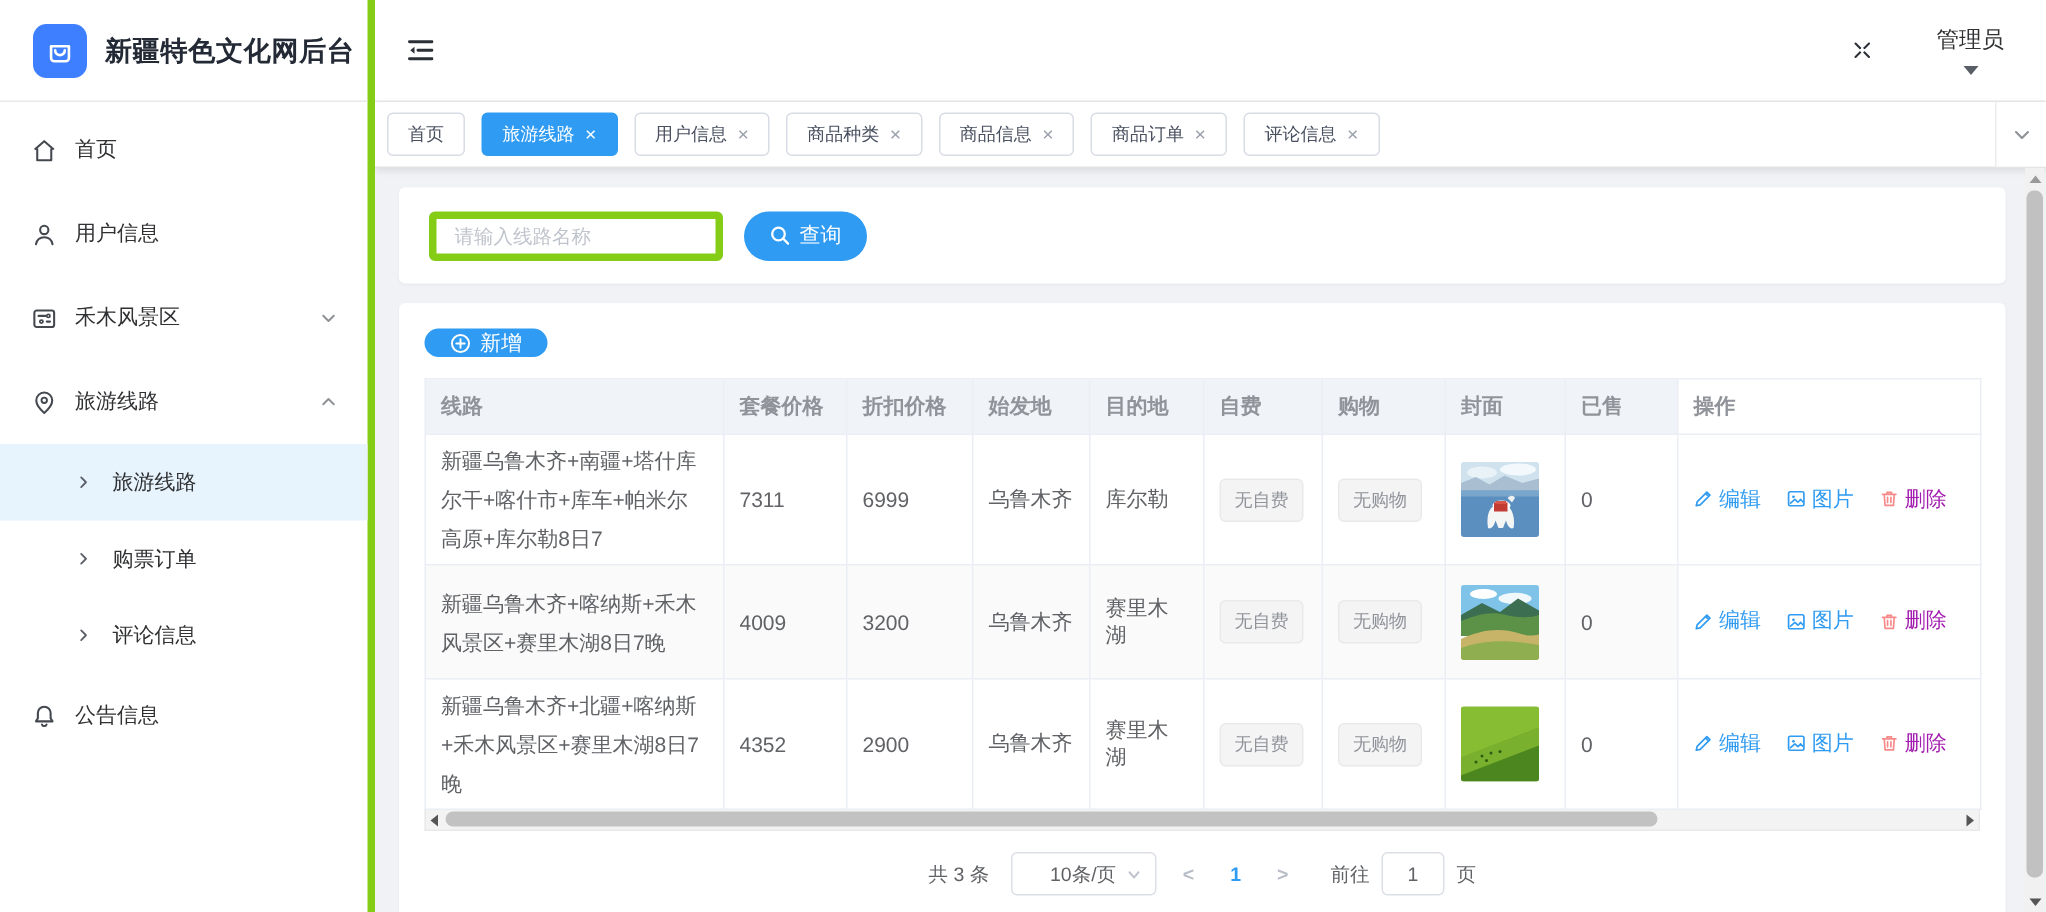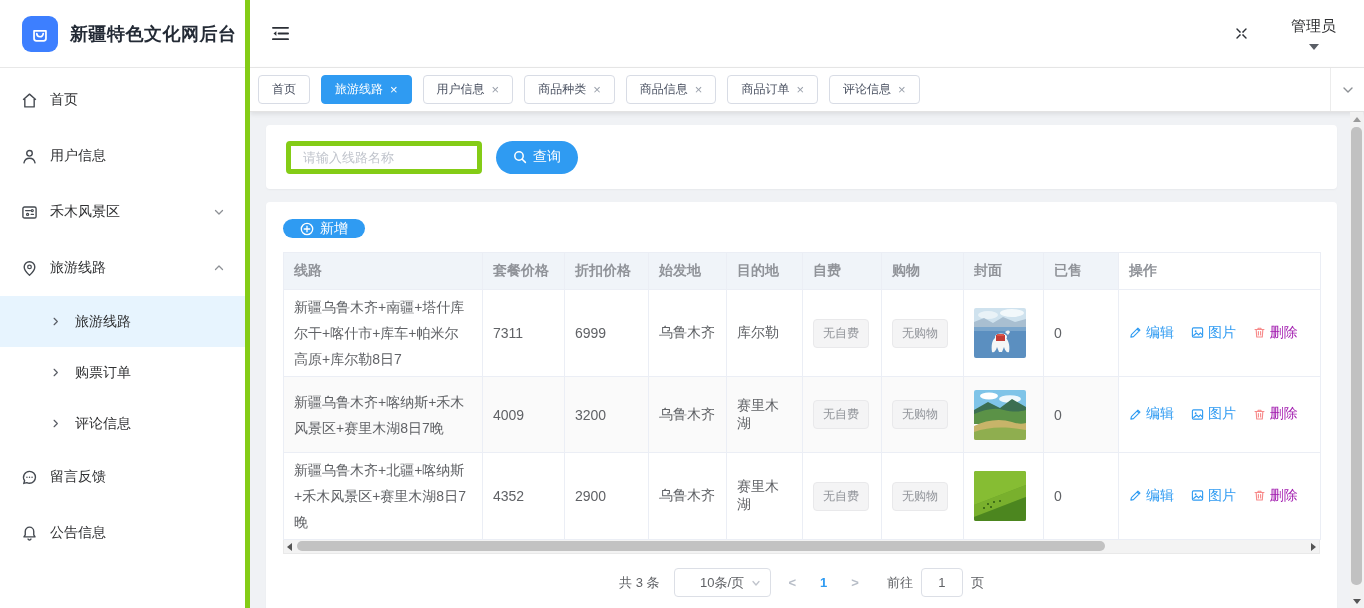--- a/index.html
+++ b/index.html
@@ -173,31 +173,20 @@
       </div>
       <div class="submenu-item">
         <span class="sub-arrow">
           <svg width="11" height="11" viewBox="0 0 12 12">
               <path d="M4.5 2.5 8 6l-3.5 3.5" fill="none" stroke="#5a5e66" stroke-width="1.3" stroke-linecap="round" stroke-linejoin="round"></path>
             </svg>
         </span>
         <span>评论信息</span>
       </div>
 
-      <div class="menu-item">
-        <span class="mi-icon">
-          <svg width="17" height="17" viewBox="0 0 16 16">
-              <path d="M8 2.2a5.6 5.6 0 0 1 0 11.2c-.9 0-1.8-.2-2.5-.6L2.6 13.6l.8-2.6A5.6 5.6 0 0 1 8 2.2z" fill="none" stroke="#444950" stroke-width="1.3" stroke-linejoin="round"></path>
-              <circle cx="5.6" cy="7.8" r=".7" fill="#444950"></circle>
-              <circle cx="8" cy="7.8" r=".7" fill="#444950"></circle>
-              <circle cx="10.4" cy="7.8" r=".7" fill="#444950"></circle>
-            </svg>
-        </span>
-        <span class="mi-label">留言反馈</span>
-      </div>
 
       <div class="menu-item">
         <span class="mi-icon">
           <svg width="17" height="17" viewBox="0 0 16 16">
               <path d="M8 2a4 4 0 0 1 4 4v3.2l1.2 2H2.8l1.2-2V6a4 4 0 0 1 4-4z" fill="none" stroke="#444950" stroke-width="1.3" stroke-linejoin="round"></path>
               <path d="M6.6 13.2a1.5 1.5 0 0 0 2.8 0" fill="none" stroke="#444950" stroke-width="1.3" stroke-linecap="round"></path>
             </svg>
         </span>
         <span class="mi-label">公告信息</span>
       </div>

